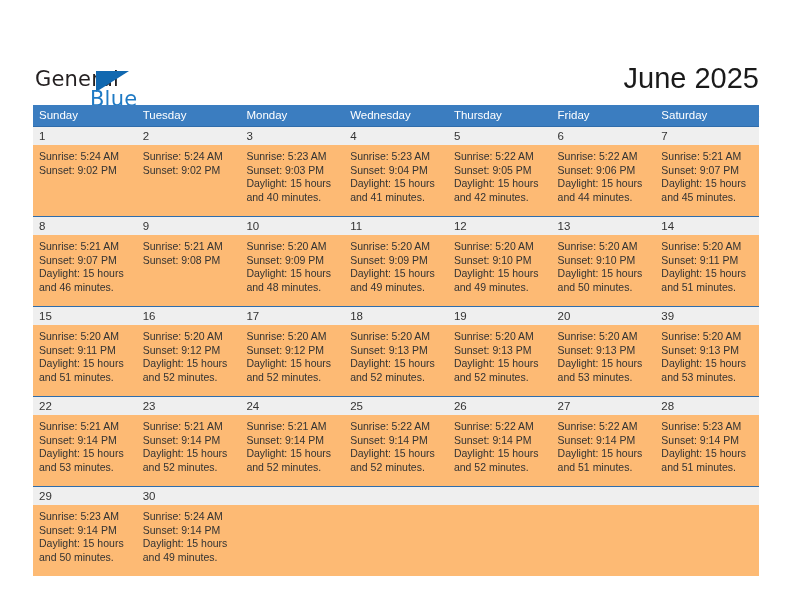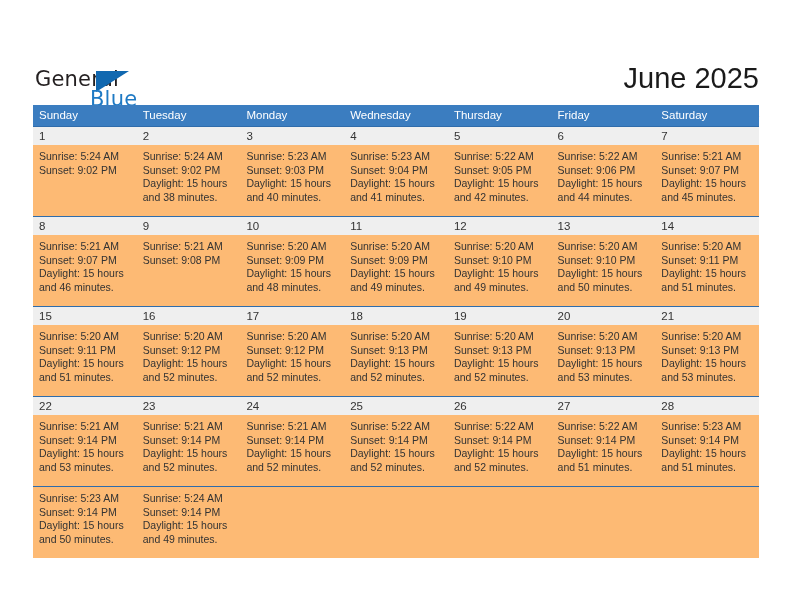--- a/index.html
+++ b/index.html
@@ -198,21 +198,20 @@
         <div class="num-cell">7</div>
       </div>
       <div class="info-row">
         <div class="info-cell">
           <div class="info-line">Sunrise: 5:24 AM</div>
           <div class="info-line">Sunset: 9:02 PM</div>
         </div>
         <div class="info-cell">
           <div class="info-line">Sunrise: 5:24 AM</div>
           <div class="info-line">Sunset: 9:02 PM</div>
-          <div class="daylight-line">Daylight: 15 hours and 38 minutes.</div>
         </div>
         <div class="info-cell">
           <div class="info-line">Sunrise: 5:23 AM</div>
           <div class="info-line">Sunset: 9:03 PM</div>
           <div class="daylight-line">Daylight: 15 hours and 40 minutes.</div>
         </div>
         <div class="info-cell">
           <div class="info-line">Sunrise: 5:23 AM</div>
           <div class="info-line">Sunset: 9:04 PM</div>
           <div class="daylight-line">Daylight: 15 hours and 41 minutes.</div>
@@ -284,21 +283,21 @@
     </div>
 
     <div class="week">
       <div class="num-row">
         <div class="num-cell">15</div>
         <div class="num-cell">16</div>
         <div class="num-cell">17</div>
         <div class="num-cell">18</div>
         <div class="num-cell">19</div>
         <div class="num-cell">20</div>
-        <div class="num-cell">21</div>
+        <div class="num-cell">39</div>
       </div>
       <div class="info-row">
         <div class="info-cell">
           <div class="info-line">Sunrise: 5:20 AM</div>
           <div class="info-line">Sunset: 9:11 PM</div>
           <div class="daylight-line">Daylight: 15 hours and 51 minutes.</div>
         </div>
         <div class="info-cell">
           <div class="info-line">Sunrise: 5:20 AM</div>
           <div class="info-line">Sunset: 9:12 PM</div>
@@ -375,20 +374,29 @@
         </div>
         <div class="info-cell">
           <div class="info-line">Sunrise: 5:23 AM</div>
           <div class="info-line">Sunset: 9:14 PM</div>
           <div class="daylight-line">Daylight: 15 hours and 51 minutes.</div>
         </div>
       </div>
     </div>
 
     <div class="week">
+      <div class="num-row">
+        <div class="num-cell">29</div>
+        <div class="num-cell">30</div>
+        <div class="num-cell"></div>
+        <div class="num-cell"></div>
+        <div class="num-cell"></div>
+        <div class="num-cell"></div>
+        <div class="num-cell"></div>
+      </div>
       <div class="info-row">
         <div class="info-cell">
           <div class="info-line">Sunrise: 5:23 AM</div>
           <div class="info-line">Sunset: 9:14 PM</div>
           <div class="daylight-line">Daylight: 15 hours and 50 minutes.</div>
         </div>
         <div class="info-cell">
           <div class="info-line">Sunrise: 5:24 AM</div>
           <div class="info-line">Sunset: 9:14 PM</div>
           <div class="daylight-line">Daylight: 15 hours and 49 minutes.</div>

